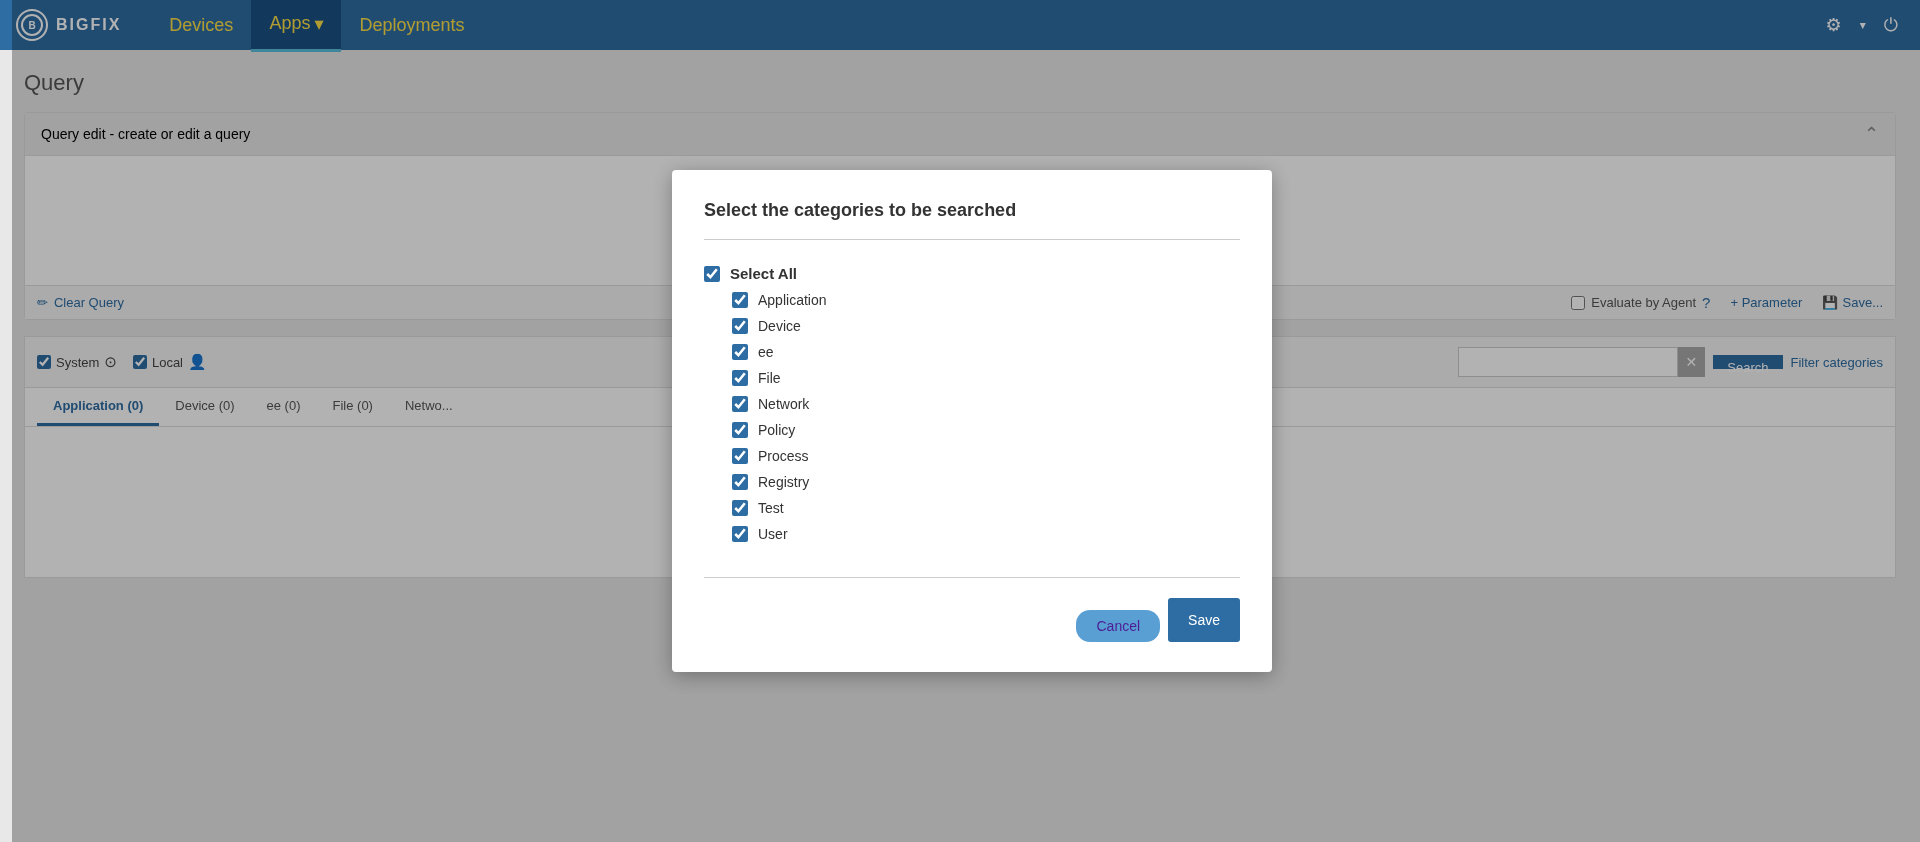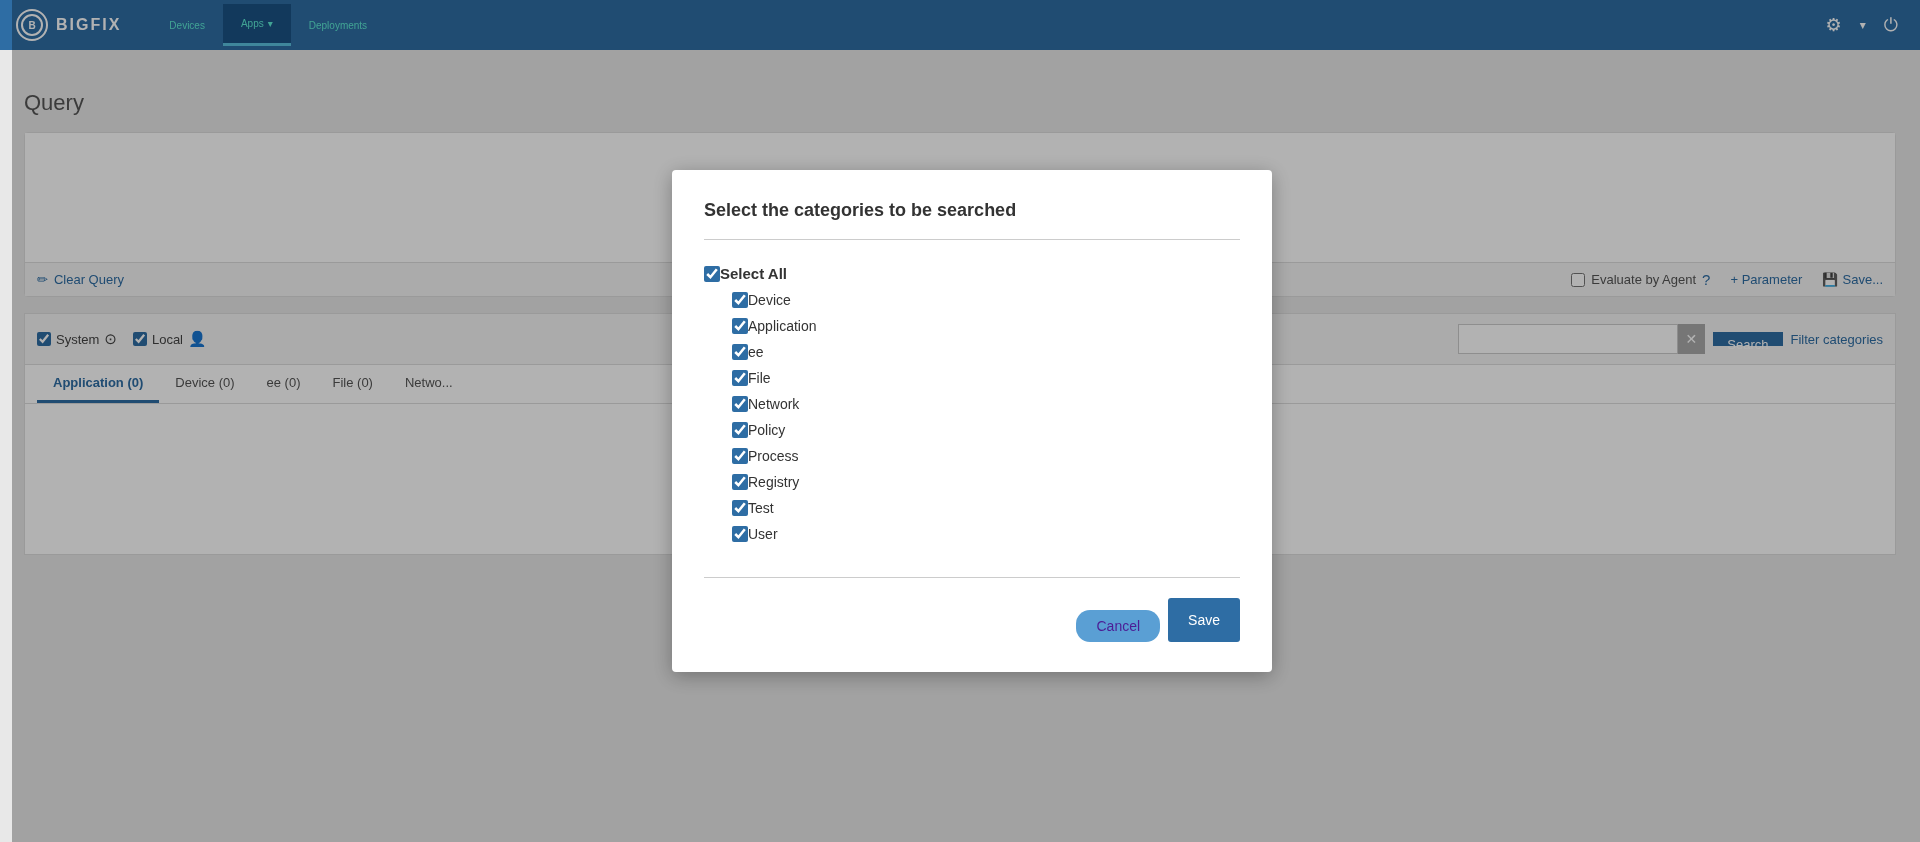--- a/index.html
+++ b/index.html
@@ -38,24 +38,24 @@
       letter-spacing: 2px;
       color: white;
     }
     .topnav-links {
       display: flex;
       align-items: center;
       gap: 0;
       flex: 1;
     }
     .nav-link {
-      color: #5eead4;
+      color: #fde047;
       padding: 14px 18px;
       cursor: pointer;
-      font-size: 10px;
+      font-size: 18px;
       text-decoration: none;
       display: flex;
       align-items: center;
       gap: 4px;
     }
     .nav-link.active {
       background: #1a5285;
       border-bottom: 3px solid #5bc0de;
     }
     .topnav-right {
@@ -75,21 +75,20 @@
       padding: 20px 24px;
       height: calc(842px - 50px);
       position: relative;
     }
 
     .page-title {
       font-size: 22px;
       color: #555;
       margin-bottom: 16px;
       font-weight: normal;
-      margin-top: 20px;
     }
 
     .query-panel {
       background: #f5f5f5;
       border: 1px solid #ddd;
       border-radius: 4px;
     }
 
     .query-panel-header {
       display: flex;
@@ -325,20 +324,21 @@
     .modal-footer-divider {
       border: none;
       border-top: 1px solid #ccc;
       margin-top: 30px;
       margin-bottom: 20px;
     }
 
     .checkbox-item {
       display: flex;
       align-items: center;
+      gap: 10px;
       padding: 5px 0;
       font-size: 14px;
       color: #333;
     }
 
     .checkbox-item input[type="checkbox"] {
       width: 16px;
       height: 16px;
       accent-color: #2e6da4;
       cursor: pointer;
@@ -416,20 +416,24 @@
     <span class="gear-icon">⚙</span>
     <span style="color:white;font-size:12px;">▾</span>
     <span class="power-icon">⏻</span>
   </div>
 </nav>
 
 <div class="page-content">
   <h1 class="page-title">Query</h1>
 
   <div class="query-panel">
+    <div class="query-panel-header">
+      <span>Query edit - create or edit a query</span>
+      <span class="chevron-up">⌃</span>
+    </div>
     <div class="query-edit-area">
       
     </div>
     <div class="query-toolbar">
       <button class="clear-query-btn">
         <span>✏</span>
         <span>Clear Query</span>
       </button>
       <div class="query-actions-right">
         <div class="evaluate-by-agent">
@@ -487,25 +491,25 @@
     <div class="modal-title">Select the categories to be searched</div>
     <hr class="modal-divider">
 
     <div class="checkbox-item parent">
       <input type="checkbox" checked="" style="">
       <span>Select All</span>
     </div>
 
     <div class="checkbox-item child">
       <input type="checkbox" checked="" style="">
+      <span>Application</span>
+    </div>
+    <div class="checkbox-item child">
+      <input type="checkbox" checked="" style="">
       <span>Device</span>
-    </div>
-    <div class="checkbox-item child">
-      <input type="checkbox" checked="" style="">
-      <span>Application</span>
     </div>
     <div class="checkbox-item child">
       <input type="checkbox" checked="" style="">
       <span>ee</span>
     </div>
     <div class="checkbox-item child">
       <input type="checkbox" checked="" style="">
       <span>File</span>
     </div>
     <div class="checkbox-item child">

